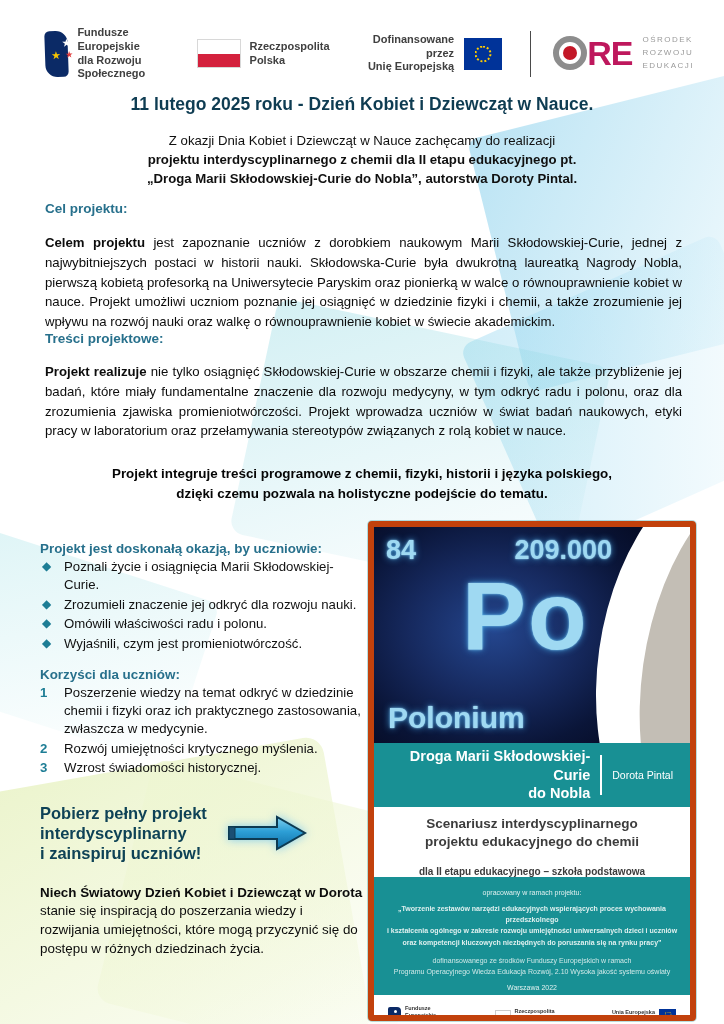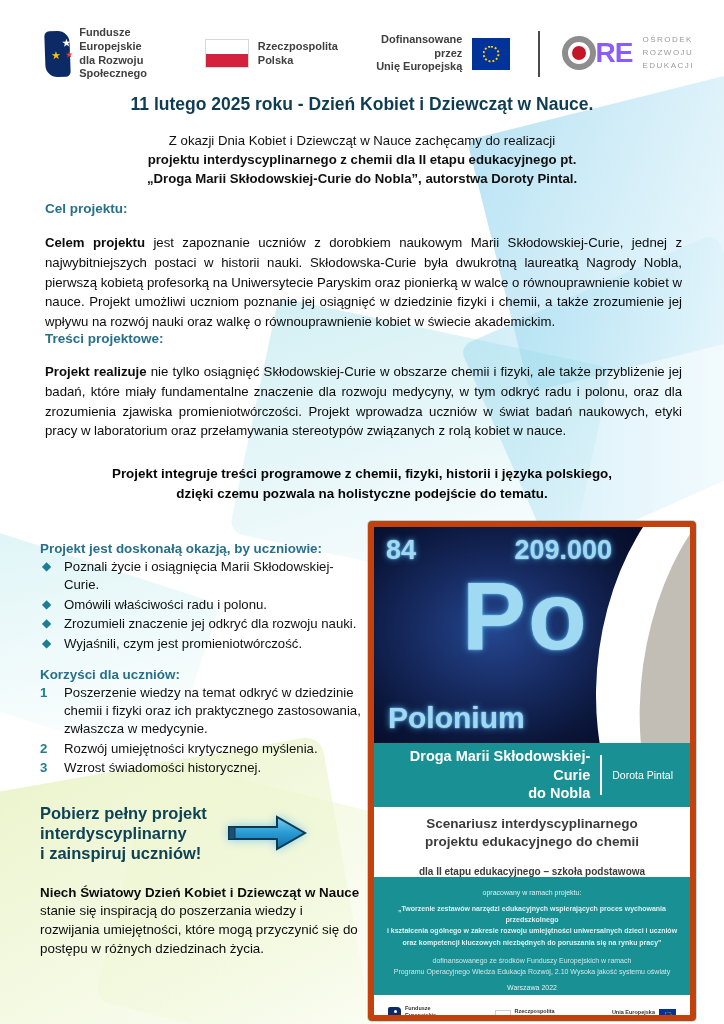--- a/index.html
+++ b/index.html
@@ -52,21 +52,21 @@
   .eu-flag { position:relative; width:47px; height:32px; background:#003399; }
   .eu-flag .ring { position:absolute; left:50%; top:50%; width:17px; height:17px;
                    transform:translate(-50%,-50%); border:2px dotted #ffcc00; border-radius:50%; }
   .hdr-div { width:2px; height:46px; background:#4a4a4a; margin-left:28px; }
   .ore-block { display:flex; align-items:center; gap:10px; margin-left:22px; }
   .ore-mark { display:flex; align-items:center; }
   .ore-o { position:relative; width:34px; height:34px; border:6px solid #8d8d8d;
            border-radius:50%; }
   .ore-o .dot { position:absolute; left:50%; top:50%; width:14px; height:14px;
                 transform:translate(-50%,-50%); background:#c31727; border-radius:50%; }
-  .ore-re { font-size:28px; font-weight:bold; color:#8b5cf6; letter-spacing:-1px; line-height:1; }
+  .ore-re { font-size:34px; font-weight:bold; color:#be185d; letter-spacing:-1px; line-height:1; }
   .ore-name { font-size:8px; color:#9a9a9a; letter-spacing:1.5px; line-height:1.6;
               text-transform:uppercase; }
 
   
   .page-title { position:absolute; top:94px; left:0; right:0; text-align:center;
                 font-size:17.5px; font-weight:bold; color:#0e3c52; }
   .intro { position:absolute; top:131px; left:0; right:0; text-align:center;
            font-size:13.2px; line-height:1.45; color:#101010; }
   .intro .b { font-weight:bold; }
 
@@ -227,22 +227,22 @@
 
   <div class="integr">
     <div>Projekt integruje treści programowe z chemii, fizyki, historii i języka polskiego,</div>
     <div>dzięki czemu pozwala na holistyczne podejście do tematu.</div>
   </div>
 
   <div class="leftcol">
     <div class="lc-h">Projekt jest doskonałą okazją, by uczniowie:</div>
     <ul class="diamond">
       <li>Poznali życie i osiągnięcia Marii Skłodowskiej-Curie.</li>
+      <li>Zrozumieli znaczenie jej odkryć dla rozwoju nauki.</li>
       <li>Omówili właściwości radu i polonu.</li>
-      <li>Zrozumieli znaczenie jej odkryć dla rozwoju nauki.</li>
       <li>Wyjaśnili, czym jest promieniotwórczość.</li>
     </ul>
 
     <div class="lc-h2">Korzyści dla uczniów:</div>
     <ol class="nums">
       <li>
         <span class="n">1</span>
         <span>Poszerzenie wiedzy na temat odkryć w dziedzinie chemii i fizyki oraz ich praktycznego zastosowania, zwłaszcza w medycynie.</span>
       </li>
       <li>
@@ -268,21 +268,21 @@
             <stop offset="0.45" stop-color="#2d9fd6"></stop>
             <stop offset="1" stop-color="#0f6fa8"></stop>
           </linearGradient>
         </defs>
         <polygon points="4,15 52,15 52,5 80,21 52,37 52,27 4,27" fill="url(#ag)" stroke="#0d3a52" stroke-width="2"></polygon>
         <rect x="4" y="15" width="6" height="12" fill="#1b4f74" stroke="#0d3a52" stroke-width="1"></rect>
       </svg>
     </div>
 
     <div class="closing">
-      <span class="b">Niech Światowy Dzień Kobiet i Dziewcząt w Nauce</span><span> stanie się inspiracją do poszerzania wiedzy i rozwijania umiejętności, które mogą przyczynić się do postępu w różnych dziedzinach życia.</span>
+      <span class="b">Niech Światowy Dzień Kobiet i Dziewcząt w Dorota</span><span> stanie się inspiracją do poszerzania wiedzy i rozwijania umiejętności, które mogą przyczynić się do postępu w różnych dziedzinach życia.</span>
     </div>
   </div>
 
   <div class="card">
     <div class="po">
       <div class="swoosh-w"></div>
       <div class="swoosh-g"></div>
       <div class="el-num po-glow">84</div>
       <div class="el-mass po-glow">209.000</div>
       <div class="el-sym po-glow">Po</div>

